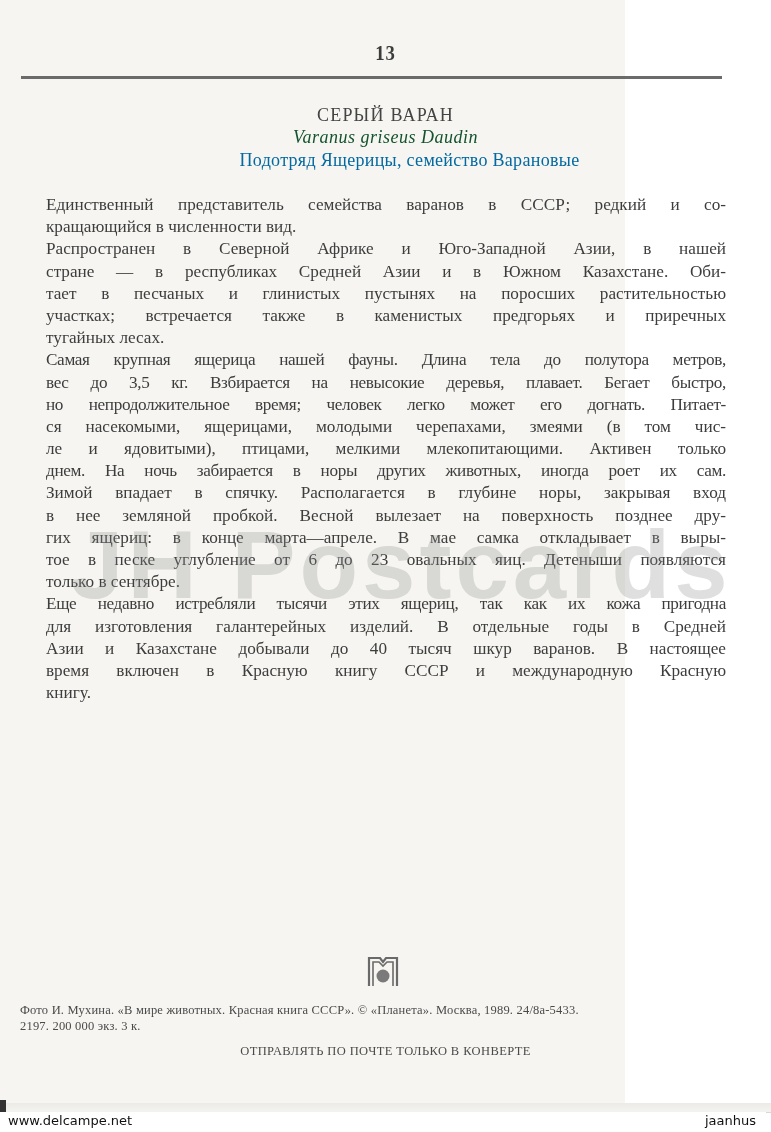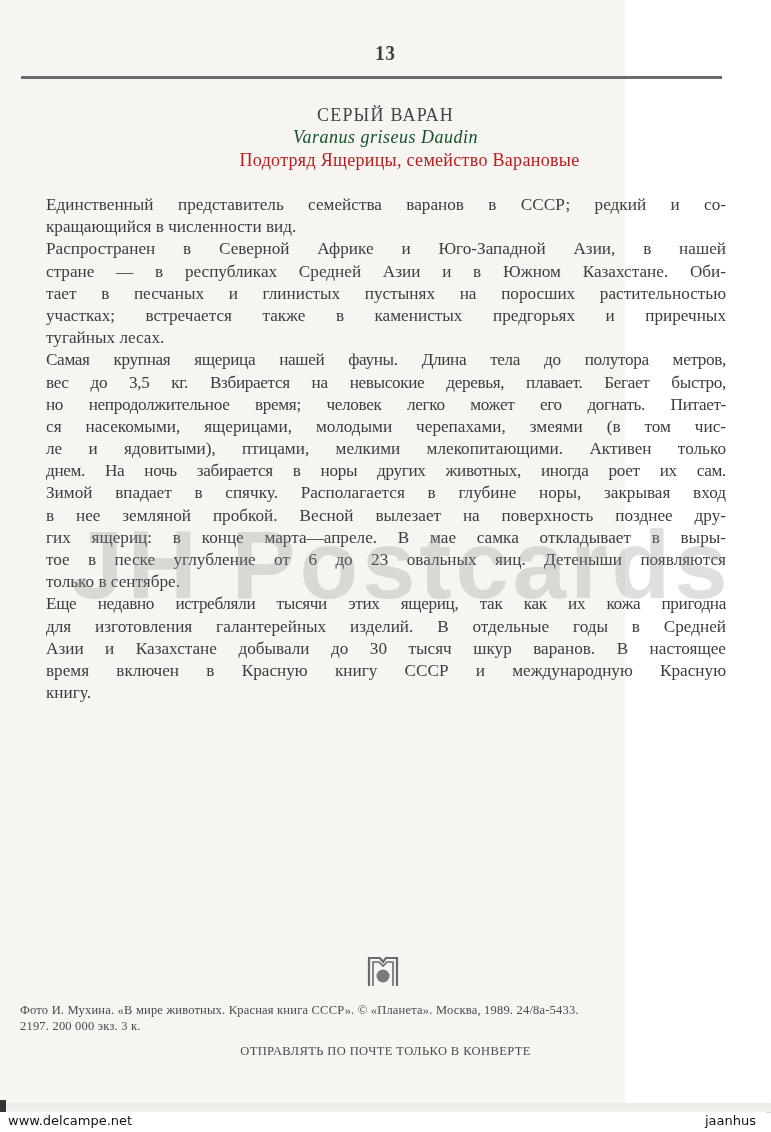--- a/index.html
+++ b/index.html
@@ -26,21 +26,21 @@
       font-size: 22px; font-weight: bold; color: #3c3c3c; letter-spacing: 1px;
       font-family: "Liberation Serif", serif;
       transform: scaleX(0.85);
     }
     .rule {
       position: absolute; left: 21px; width: 701px; top: 76px; height: 3px; background: #6b6b6b;
     }
     .title-block { position: absolute; left: 0; width: 771px; top: 104px; text-align: center; }
     .title { font-size: 18px; letter-spacing: 1.2px; line-height: 22px; color: #444; }
     .latin { font-size: 18px; font-style: italic; line-height: 22px; color: #14532d; letter-spacing: 0.5px; }
-    .taxon { font-size: 18px; line-height: 24px; color: #b91c1c; letter-spacing: 0.3px; padding-left: 48px; }
+    .taxon { font-size: 18px; line-height: 24px; color: #0369a1; letter-spacing: 0.3px; padding-left: 48px; }
     .body-text {
       position: absolute; left: 46px; width: 680px; top: 194px;
       font-size: 17.2px; line-height: 22.2px; color: #3d3d3d;
     }
     .line {
       display: block; text-align: justify; text-align-last: justify; white-space: nowrap;
       overflow: visible; height: 22.2px;
     }
     .line.last { text-align-last: left; }
     .line.compact { letter-spacing: -0.35px; }
@@ -95,21 +95,21 @@
     <span class="line">ся насекомыми, ящерицами, молодыми черепахами, змеями (в том чис-</span>
     <span class="line">ле и ядовитыми), птицами, мелкими млекопитающими. Активен только</span>
     <span class="line compact">днем. На ночь забирается в норы других животных, иногда роет их сам.</span>
     <span class="line">Зимой впадает в спячку. Располагается в глубине норы, закрывая вход</span>
     <span class="line">в нее земляной пробкой. Весной вылезает на поверхность позднее дру-</span>
     <span class="line">гих ящериц: в конце марта—апреле. В мае самка откладывает в выры-</span>
     <span class="line">тое в песке углубление от 6 до 23 овальных яиц. Детеныши появляются</span>
     <span class="line last">только в сентябре.</span>
     <span class="line compact">Еще недавно истребляли тысячи этих ящериц, так как их кожа пригодна</span>
     <span class="line">для изготовления галантерейных изделий. В отдельные годы в Средней</span>
-    <span class="line">Азии и Казахстане добывали до 30 тысяч шкур варанов. В настоящее</span>
+    <span class="line">Азии и Казахстане добывали до 40 тысяч шкур варанов. В настоящее</span>
     <span class="line">время включен в Красную книгу СССР и международную Красную</span>
     <span class="line last">книгу.</span>
   </div>
 
   <div class="watermark">JH Postcards</div>
 
   <div class="logo">
     <svg width="32" height="30" viewBox="0 0 32 30">
       <path d="M2 30 V2 H13 L16 6 L19 2 H30 V30" fill="none" stroke="#6a6a6a" stroke-width="2.2"></path>
       <path d="M6 30 V6 H12 L16 10 L20 6 H26 V30" fill="none" stroke="#6a6a6a" stroke-width="1.6"></path>

